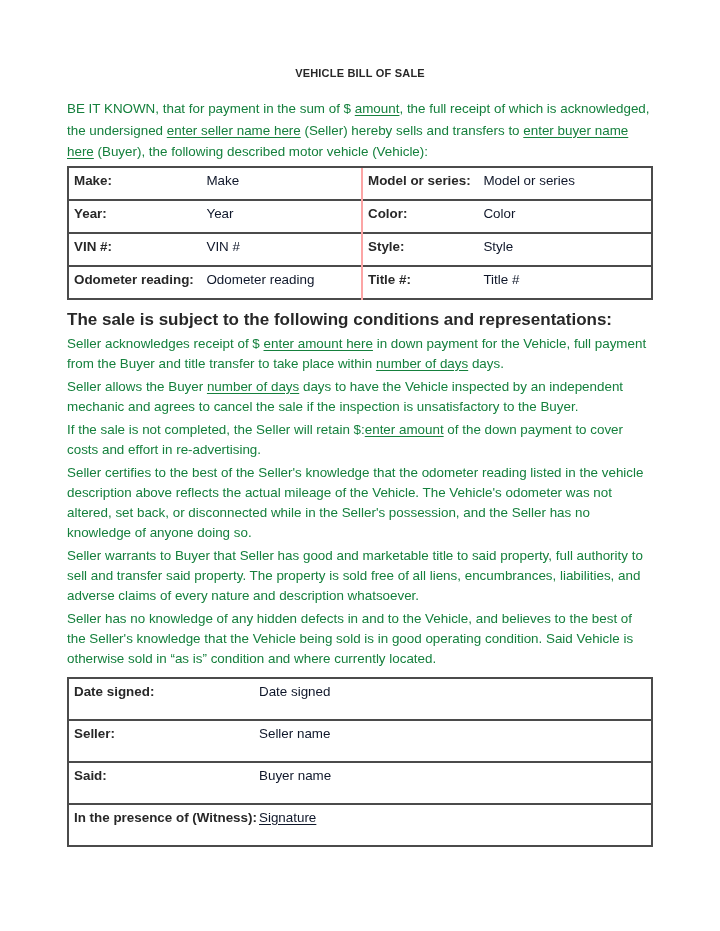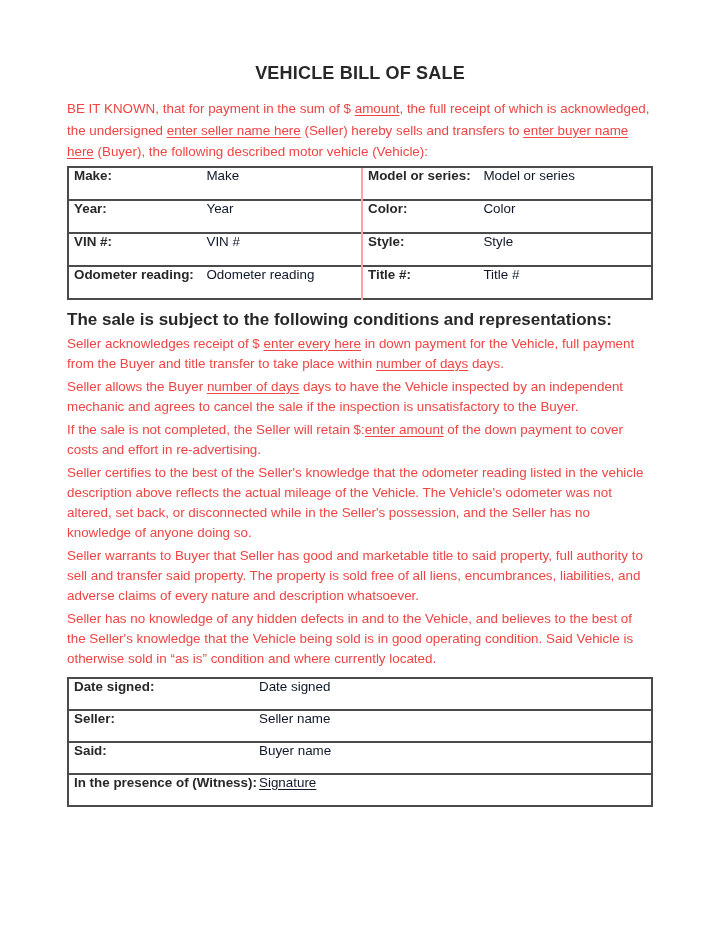--- a/index.html
+++ b/index.html
@@ -10,33 +10,33 @@
     color: #2f2f2f;
     overflow: hidden;
   }
   .page {
     width: 720px;
     height: 931px;
     padding: 62px 67px 0 67px;
     background: #ffffff;
   }
   h1.doc-title {
-    font-size: 18px;
+    font-size: 11px;
     font-weight: bold;
     text-align: center;
     color: #282828;
     line-height: 22px;
     margin-bottom: 14px;
     letter-spacing: 0.2px;
   }
   p.body-text {
     font-size: 13.4px;
     line-height: 20px;
     margin-bottom: 3px;
-    color: #ef4444;
+    color: #15803d;
   }
   p.intro {
     line-height: 21.5px;
     margin-bottom: 2px;
   }
   .ph {
     text-decoration: underline;
     text-underline-offset: 2px;
   }
   h2.section-heading {
@@ -51,23 +51,24 @@
     border-collapse: collapse;
     table-layout: fixed;
     border: 2px solid #4b4b4b;
     font-size: 13.4px;
   }
   table.vehicle { margin: 3px 0 0 0; }
   table.signature { margin: 8px 0 0 0; }
   table.form-table td {
     border-top: 2px solid #4b4b4b;
     vertical-align: top;
+    padding-top: 5px;
     height: 33px;
   }
-  table.signature td { height: 32px; }
+  table.signature td { height: 42px; }
   td.label-cell { font-weight: bold; padding-left: 5px; color: #282828; white-space: nowrap; }
   td.value-cell { font-weight: normal; padding-left: 2px; color: #0f172a; }
   td.divider { border-left: 2px solid #fca5a5; }
 </style>
 </head>
 <body>
 
 <div class="page">
 
   <h1 class="doc-title">VEHICLE BILL OF SALE</h1>
@@ -104,21 +105,21 @@
           <td class="label-cell">Odometer reading:</td>
           <td class="value-cell">Odometer reading</td>
           <td class="label-cell divider">Title #:</td>
           <td class="value-cell">Title #</td>
         </tr>
       </tbody>
   </table>
 
   <h2 class="section-heading">The sale is subject to the following conditions and representations:</h2>
 
-  <p class="body-text"><span>Seller acknowledges receipt of $ </span><span class="ph">enter every here</span><span> in down payment for the Vehicle, full payment from the Buyer and title transfer to take place within </span><span class="ph">number of days</span><span> days.</span></p>
+  <p class="body-text"><span>Seller acknowledges receipt of $ </span><span class="ph">enter amount here</span><span> in down payment for the Vehicle, full payment from the Buyer and title transfer to take place within </span><span class="ph">number of days</span><span> days.</span></p>
   <p class="body-text"><span>Seller allows the Buyer </span><span class="ph">number of days</span><span> days to have the Vehicle inspected by an independent mechanic and agrees to cancel the sale if the inspection is unsatisfactory to the Buyer.</span></p>
   <p class="body-text"><span>If the sale is not completed, the Seller will retain $:</span><span class="ph">enter amount</span><span> of the down payment to cover costs and effort in re-advertising.</span></p>
   <p class="body-text"><span>Seller certifies to the best of the Seller's knowledge that the odometer reading listed in the vehicle description above reflects the actual mileage of the Vehicle. The Vehicle's odometer was not altered, set back, or disconnected while in the Seller's possession, and the Seller has no knowledge of anyone doing so.</span></p>
   <p class="body-text"><span>Seller warrants to Buyer that Seller has good and marketable title to said property, full authority to sell and transfer said property. The property is sold free of all liens, encumbrances, liabilities, and adverse claims of every nature and description whatsoever.</span></p>
   <p class="body-text"><span>Seller has no knowledge of any hidden defects in and to the Vehicle, and believes to the best of the Seller's knowledge that the Vehicle being sold is in good operating condition. Said Vehicle is otherwise sold in “as is” condition and where currently located.</span></p>
 
   <table class="form-table signature">
     <colgroup>
       <col style="width:189px">
         <col>

